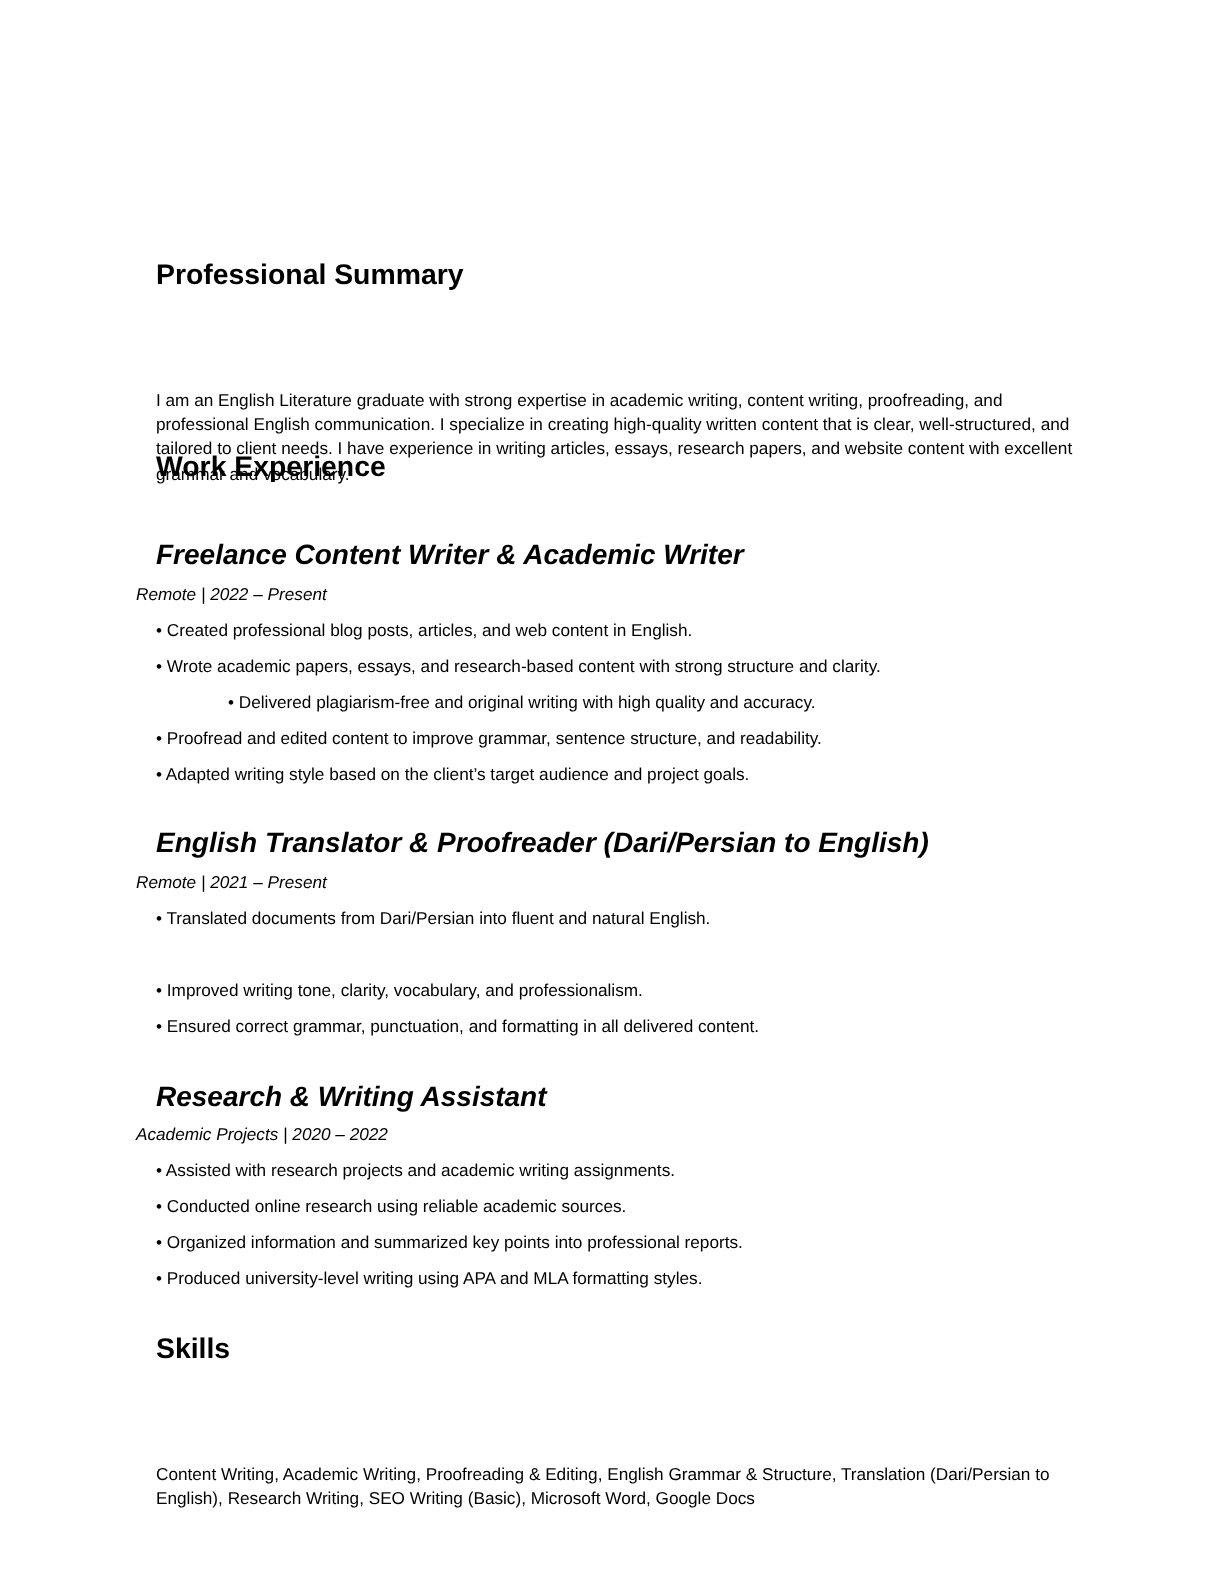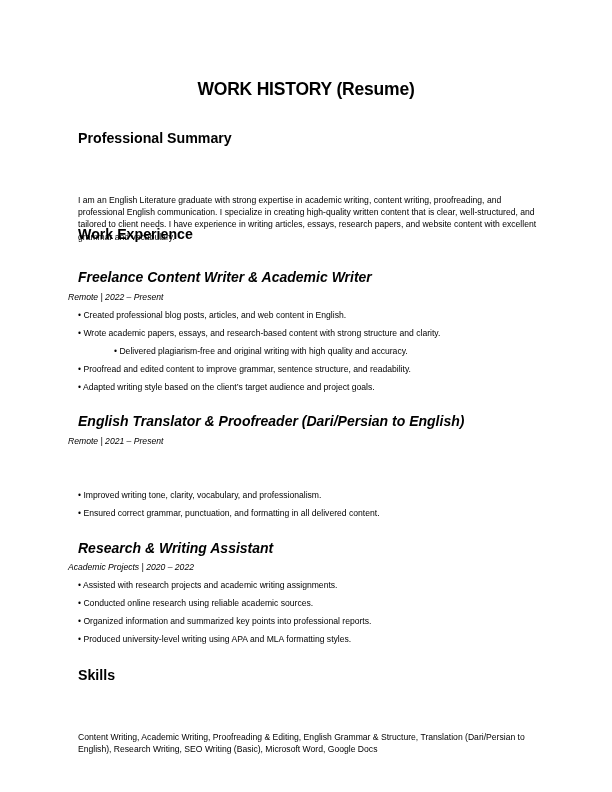--- a/index.html
+++ b/index.html
@@ -11,37 +11,37 @@
     .h2 { position: absolute; left: 78px; font-weight: bold; font-size: 14.2px; }
     .h3 { position: absolute; left: 78px; font-weight: bold; font-style: italic; font-size: 14px; }
     .meta { position: absolute; left: 68px; font-style: italic; font-size: 8.6px; }
     .para { position: absolute; left: 78px; width: 470px; font-size: 8.6px; line-height: 12.2px; margin-top: 40px; }
     .bullet { position: absolute; left: 78px; font-size: 8.6px; white-space: nowrap; text-align: center; }
   </style>
 </head>
 <body>
 
 <div class="page">
-  <div class="title">WORK HISTORY (Resume)</div>
 
   <div class="h2" style="top:130px;">Professional Summary</div>
   <div class="para" style="top:154px;">I am an English Literature graduate with strong expertise in academic writing, content writing, proofreading, and professional English communication. I specialize in creating high-quality written content that is clear, well-structured, and tailored to client needs. I have experience in writing articles, essays, research papers, and website content with excellent grammar and vocabulary.</div>
 
   <div class="h2" style="top:226px;">Work Experience</div>
 
   <div class="h3" style="top:269px;">Freelance Content Writer &amp; Academic Writer</div>
   <div class="meta" style="top:292px;">Remote | 2022 – Present</div>
   <div class="bullet" style="top:310px;">• Created professional blog posts, articles, and web content in English.</div>
   <div class="bullet" style="top:328px;">• Wrote academic papers, essays, and research-based content with strong structure and clarity.</div>
   <div class="bullet" style="top:346px;margin-left:36px;">• Delivered plagiarism-free and original writing with high quality and accuracy.</div>
   <div class="bullet" style="top:364px;">• Proofread and edited content to improve grammar, sentence structure, and readability.</div>
   <div class="bullet" style="top:382px;">• Adapted writing style based on the client’s target audience and project goals.</div>
 
   <div class="h3" style="top:413px;">English Translator &amp; Proofreader (Dari/Persian to English)</div>
   <div class="meta" style="top:436px;">Remote | 2021 – Present</div>
+  <div class="bullet" style="top:454px;">• Translated documents from Dari/Persian into fluent and natural English.</div>
   <div class="bullet" style="top:490px;">• Improved writing tone, clarity, vocabulary, and professionalism.</div>
   <div class="bullet" style="top:508px;">• Ensured correct grammar, punctuation, and formatting in all delivered content.</div>
 
   <div class="h3" style="top:540px;">Research &amp; Writing Assistant</div>
   <div class="meta" style="top:562px;">Academic Projects | 2020 – 2022</div>
   <div class="bullet" style="top:580px;">• Assisted with research projects and academic writing assignments.</div>
   <div class="bullet" style="top:598px;">• Conducted online research using reliable academic sources.</div>
   <div class="bullet" style="top:616px;">• Organized information and summarized key points into professional reports.</div>
   <div class="bullet" style="top:634px;">• Produced university-level writing using APA and MLA formatting styles.</div>
 

